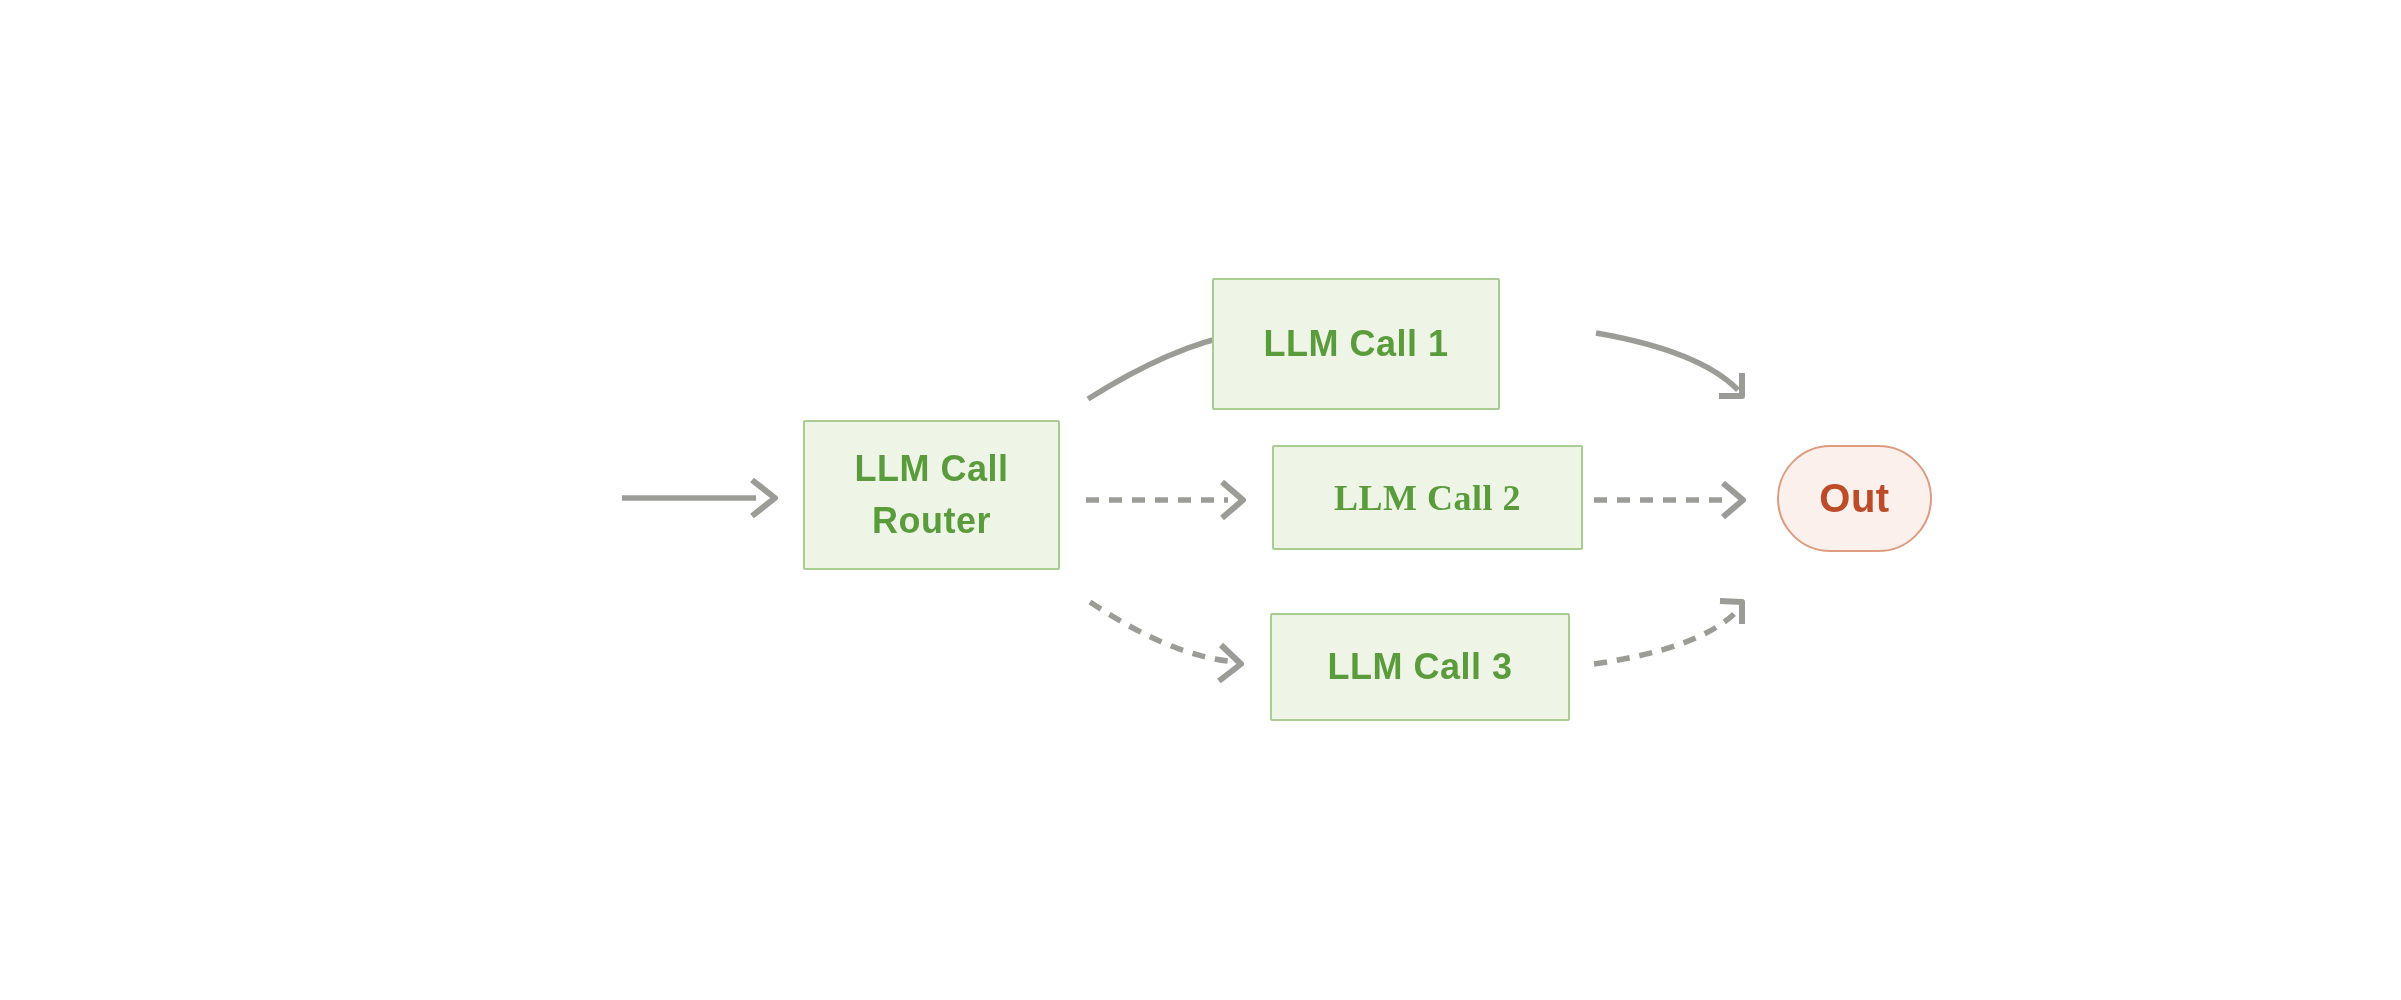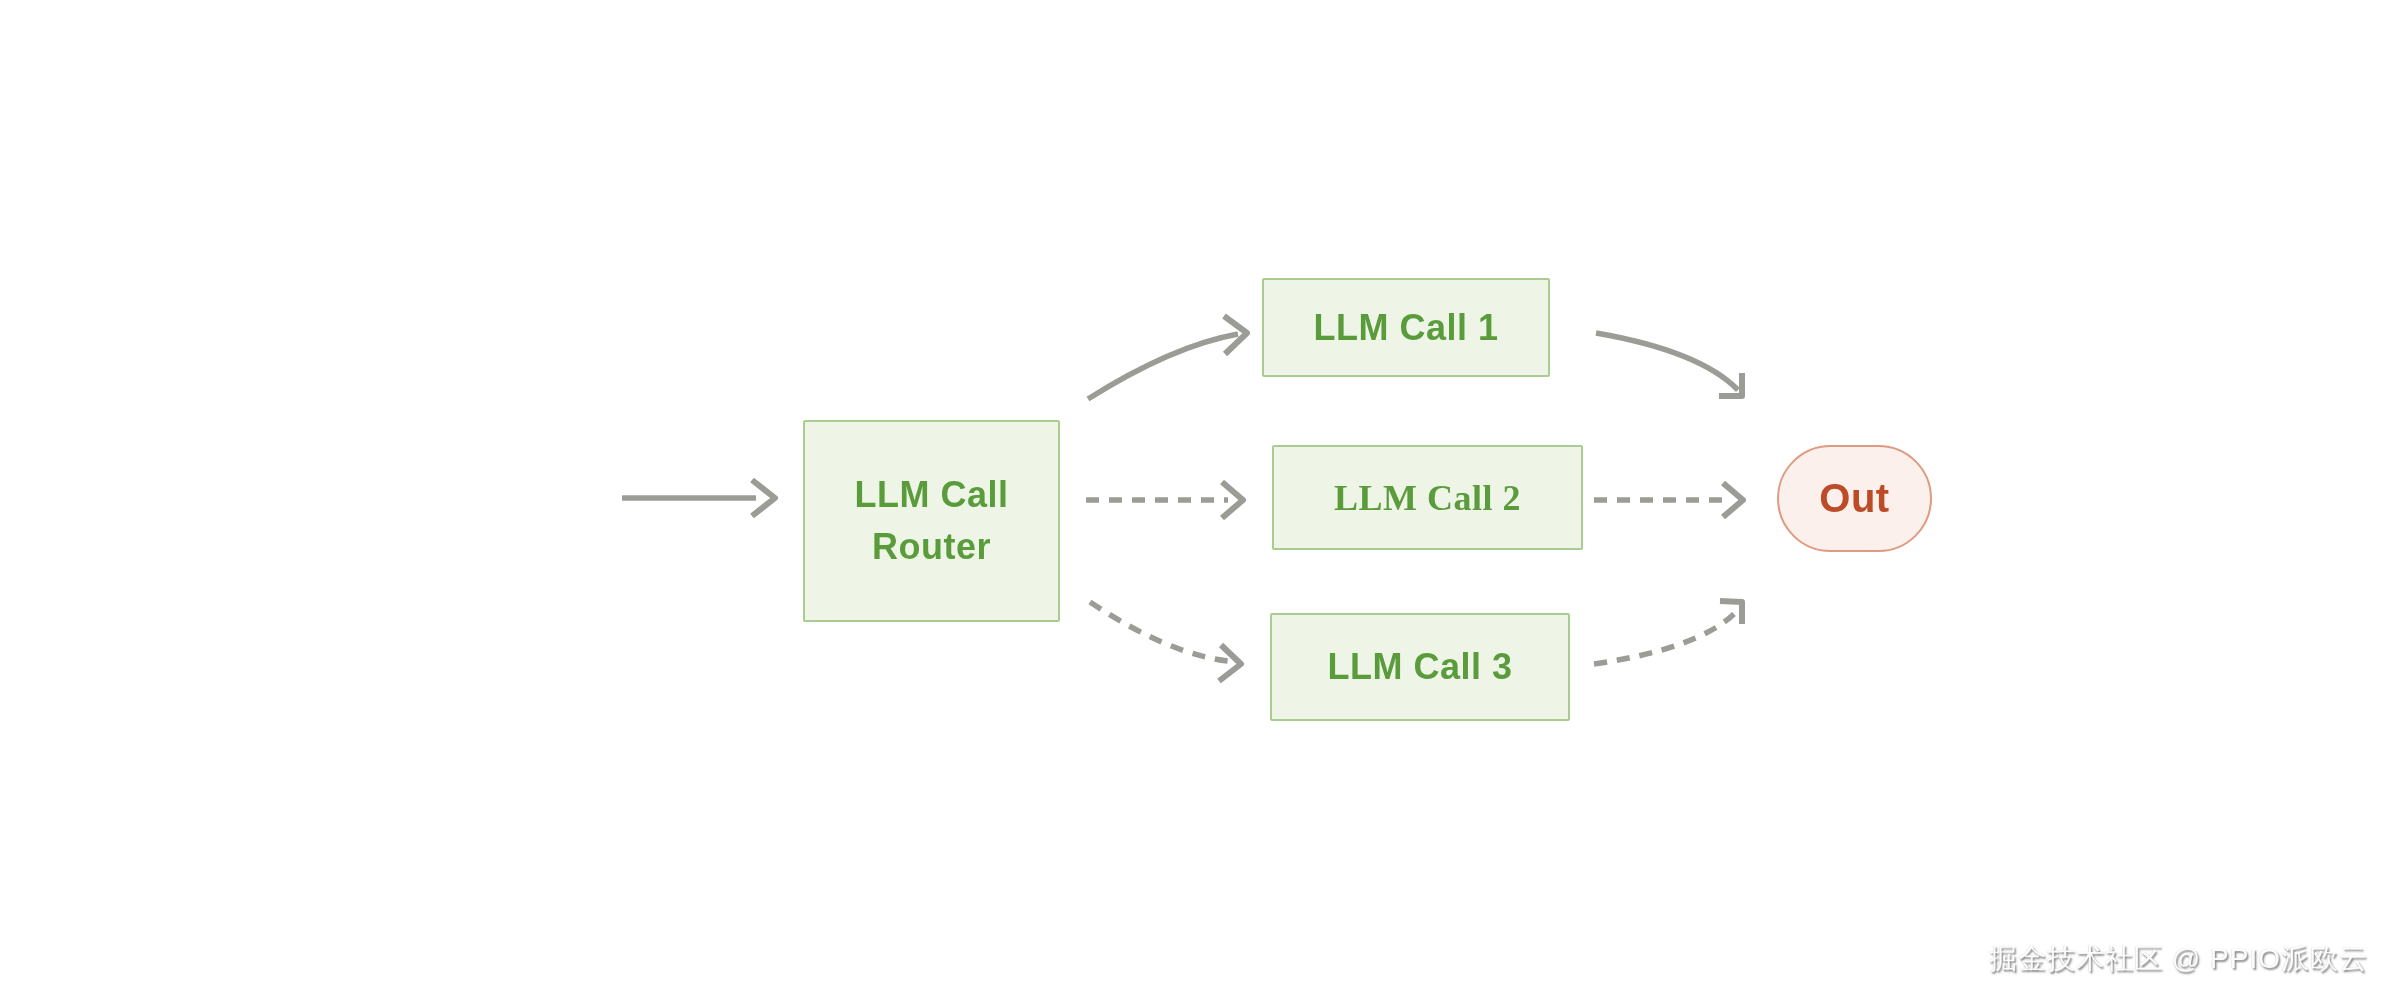--- a/index.html
+++ b/index.html
@@ -41,22 +41,22 @@
     font-size: 36px;
     border-radius: 2px;
   }
   .node.red {
     background: var(--red-fill, #fbf0eb);
     border: 2px solid var(--red-border, #de9b80);
     color: var(--red-text, #bd4b28);
     font-size: 40px;
   }
   .node-in    { left: 473px;  top: 448px; width: 120px; height: 105px; border-radius: 50%; }
-  .node-router{ left: 803px;  top: 420px; width: 257px; height: 202px; line-height: 1.45; }
-  .node-call1 { left: 1262px; top: 278px; width: 288px; height: 99px; }
+  .node-router{ left: 803px;  top: 420px; width: 257px; height: 150px; line-height: 1.45; }
+  .node-call1 { left: 1212px; top: 278px; width: 288px; height: 132px; }
   .node-call2 { left: 1272px; top: 445px; width: 311px; height: 105px; font-family: Liberation Serif, serif; }
   .node-call3 { left: 1270px; top: 613px; width: 300px; height: 108px; text-align: center; }
   .node-out   { left: 1777px; top: 445px; width: 155px; height: 107px; border-radius: 54px; text-align: center; }
   .router-label { display: block; }
   .watermark {
     position: absolute;
     right: 33px;
     bottom: 22px;
     font-size: 28px;
     color: rgba(255,255,255,0.95);
@@ -125,15 +125,14 @@
   </div>
 
   <div class="node green node-call3">
     <span>LLM Call 3</span>
   </div>
 
   <div class="node red node-out">
     <span>Out</span>
   </div>
 
-  <div class="watermark">掘金技术社区 @ PPIO派欧云</div>
 
 </div>
 
 </body></html>

